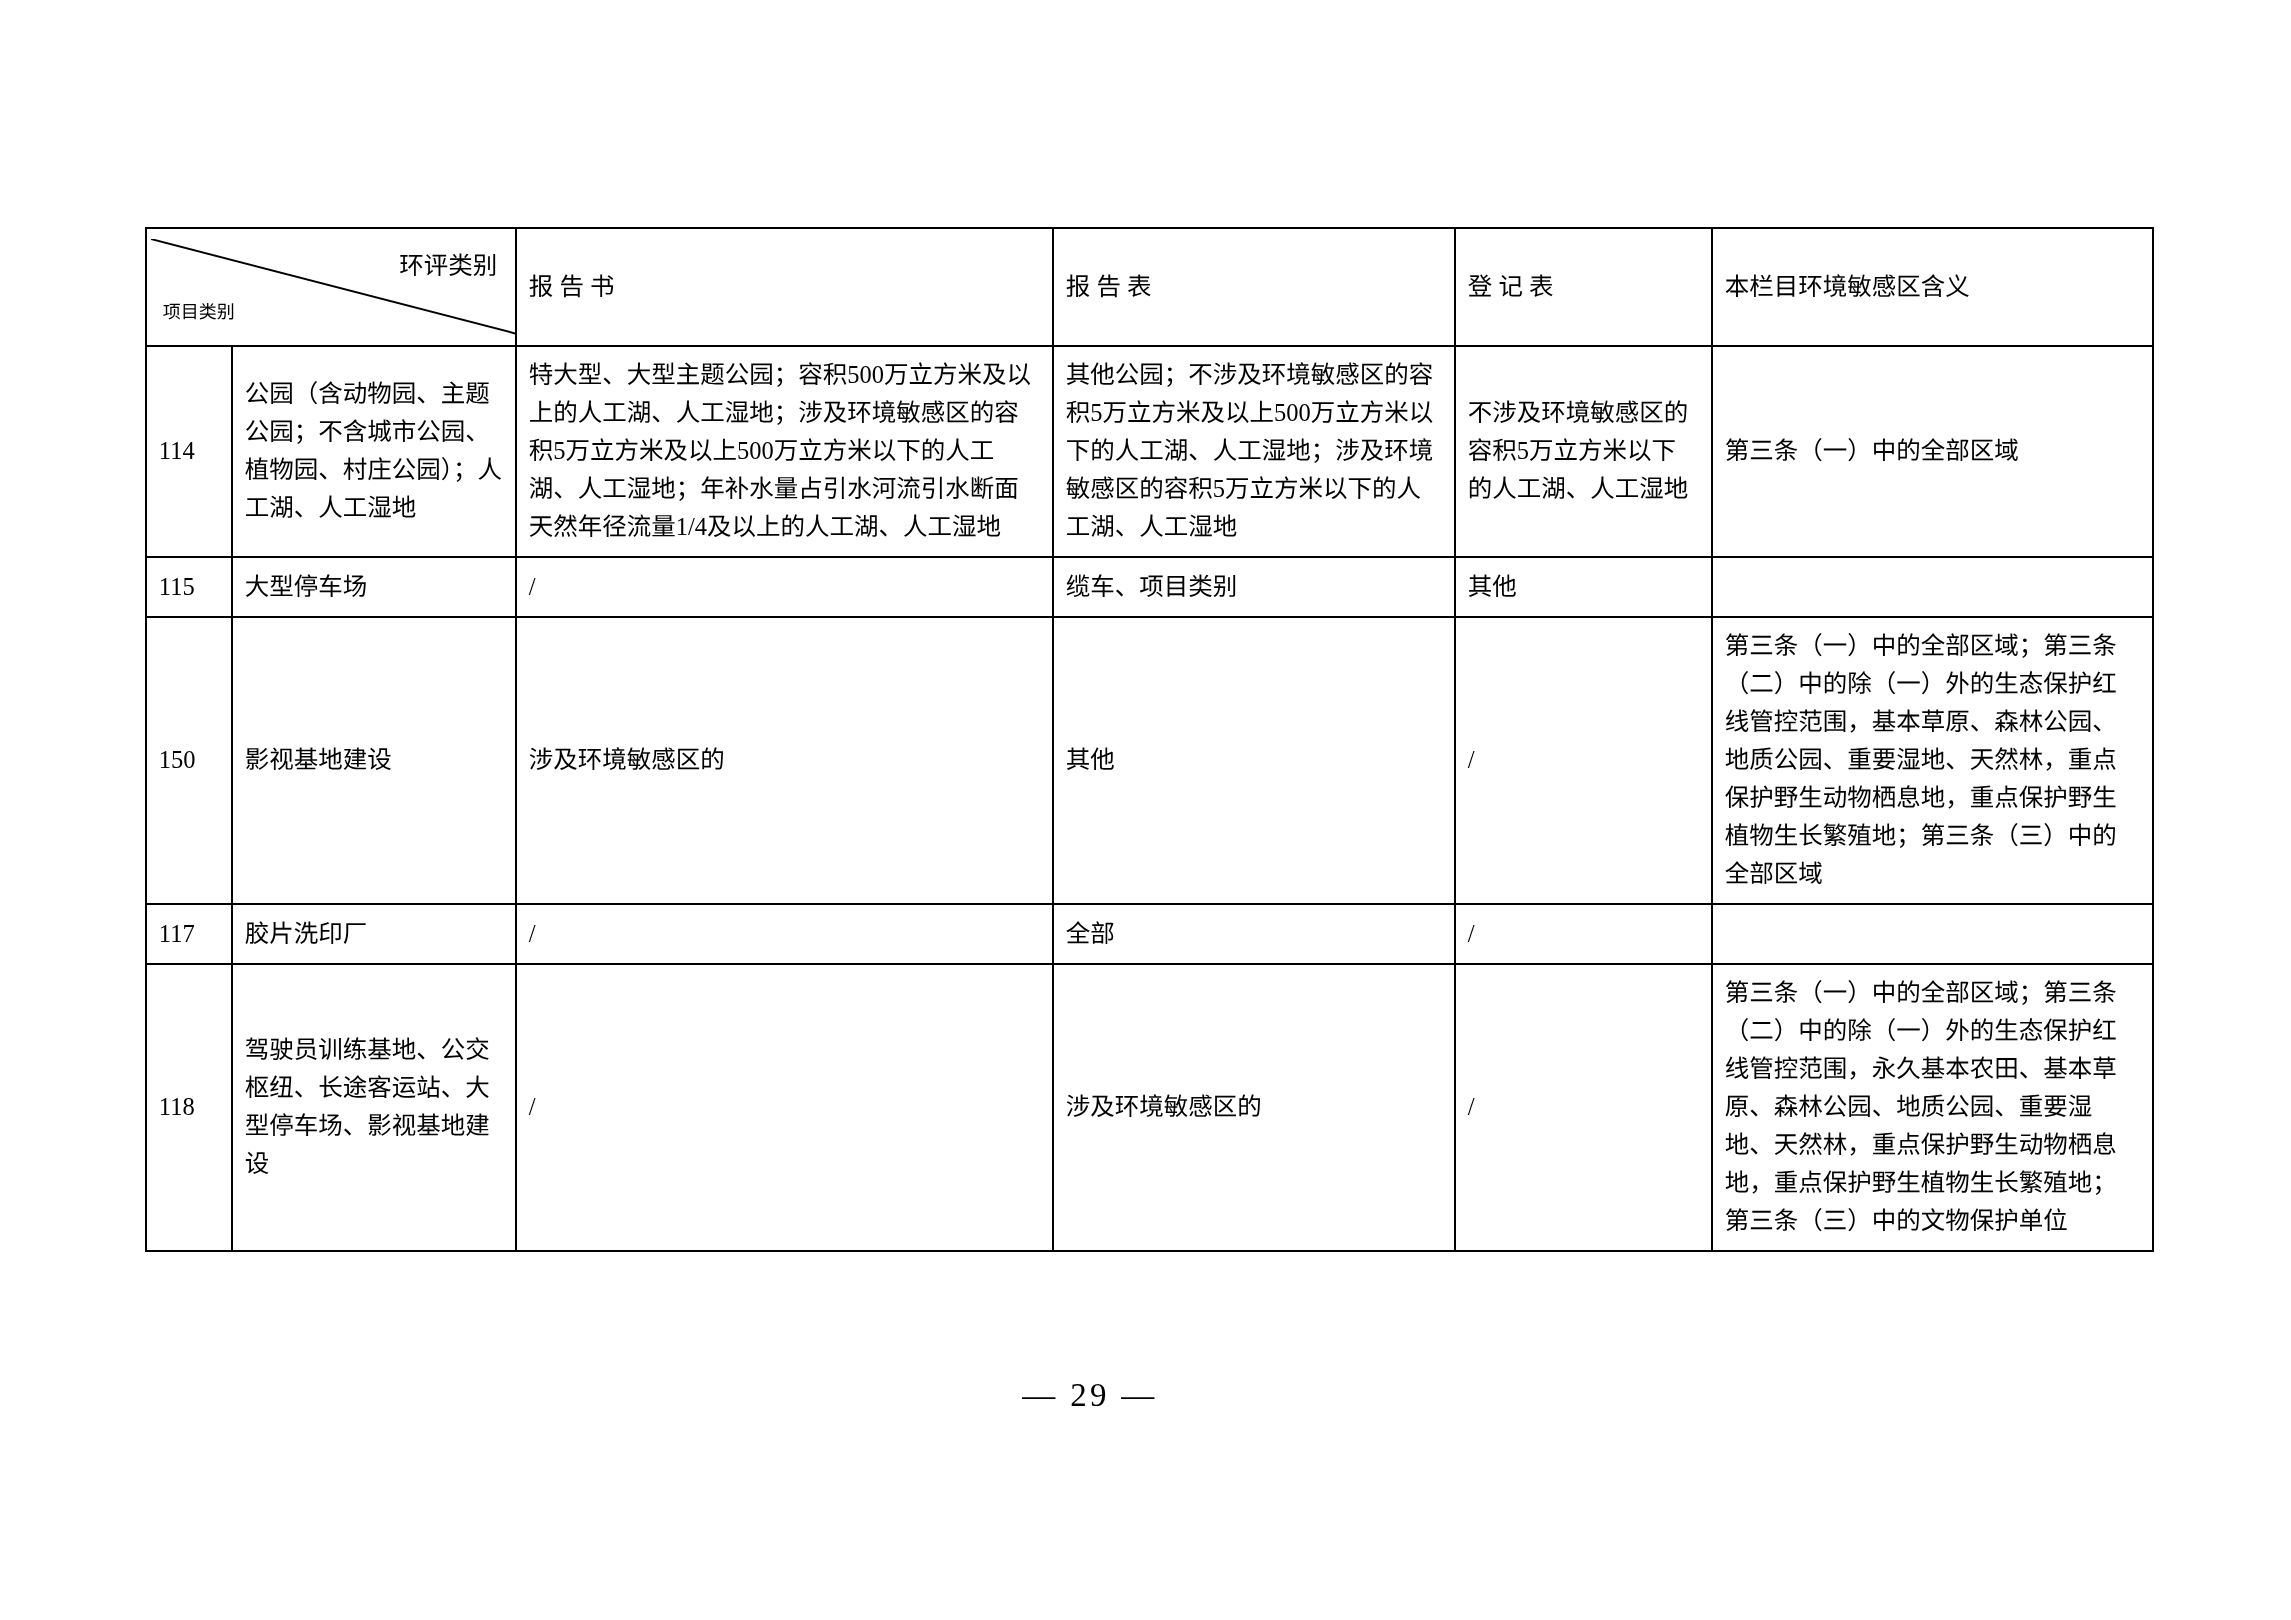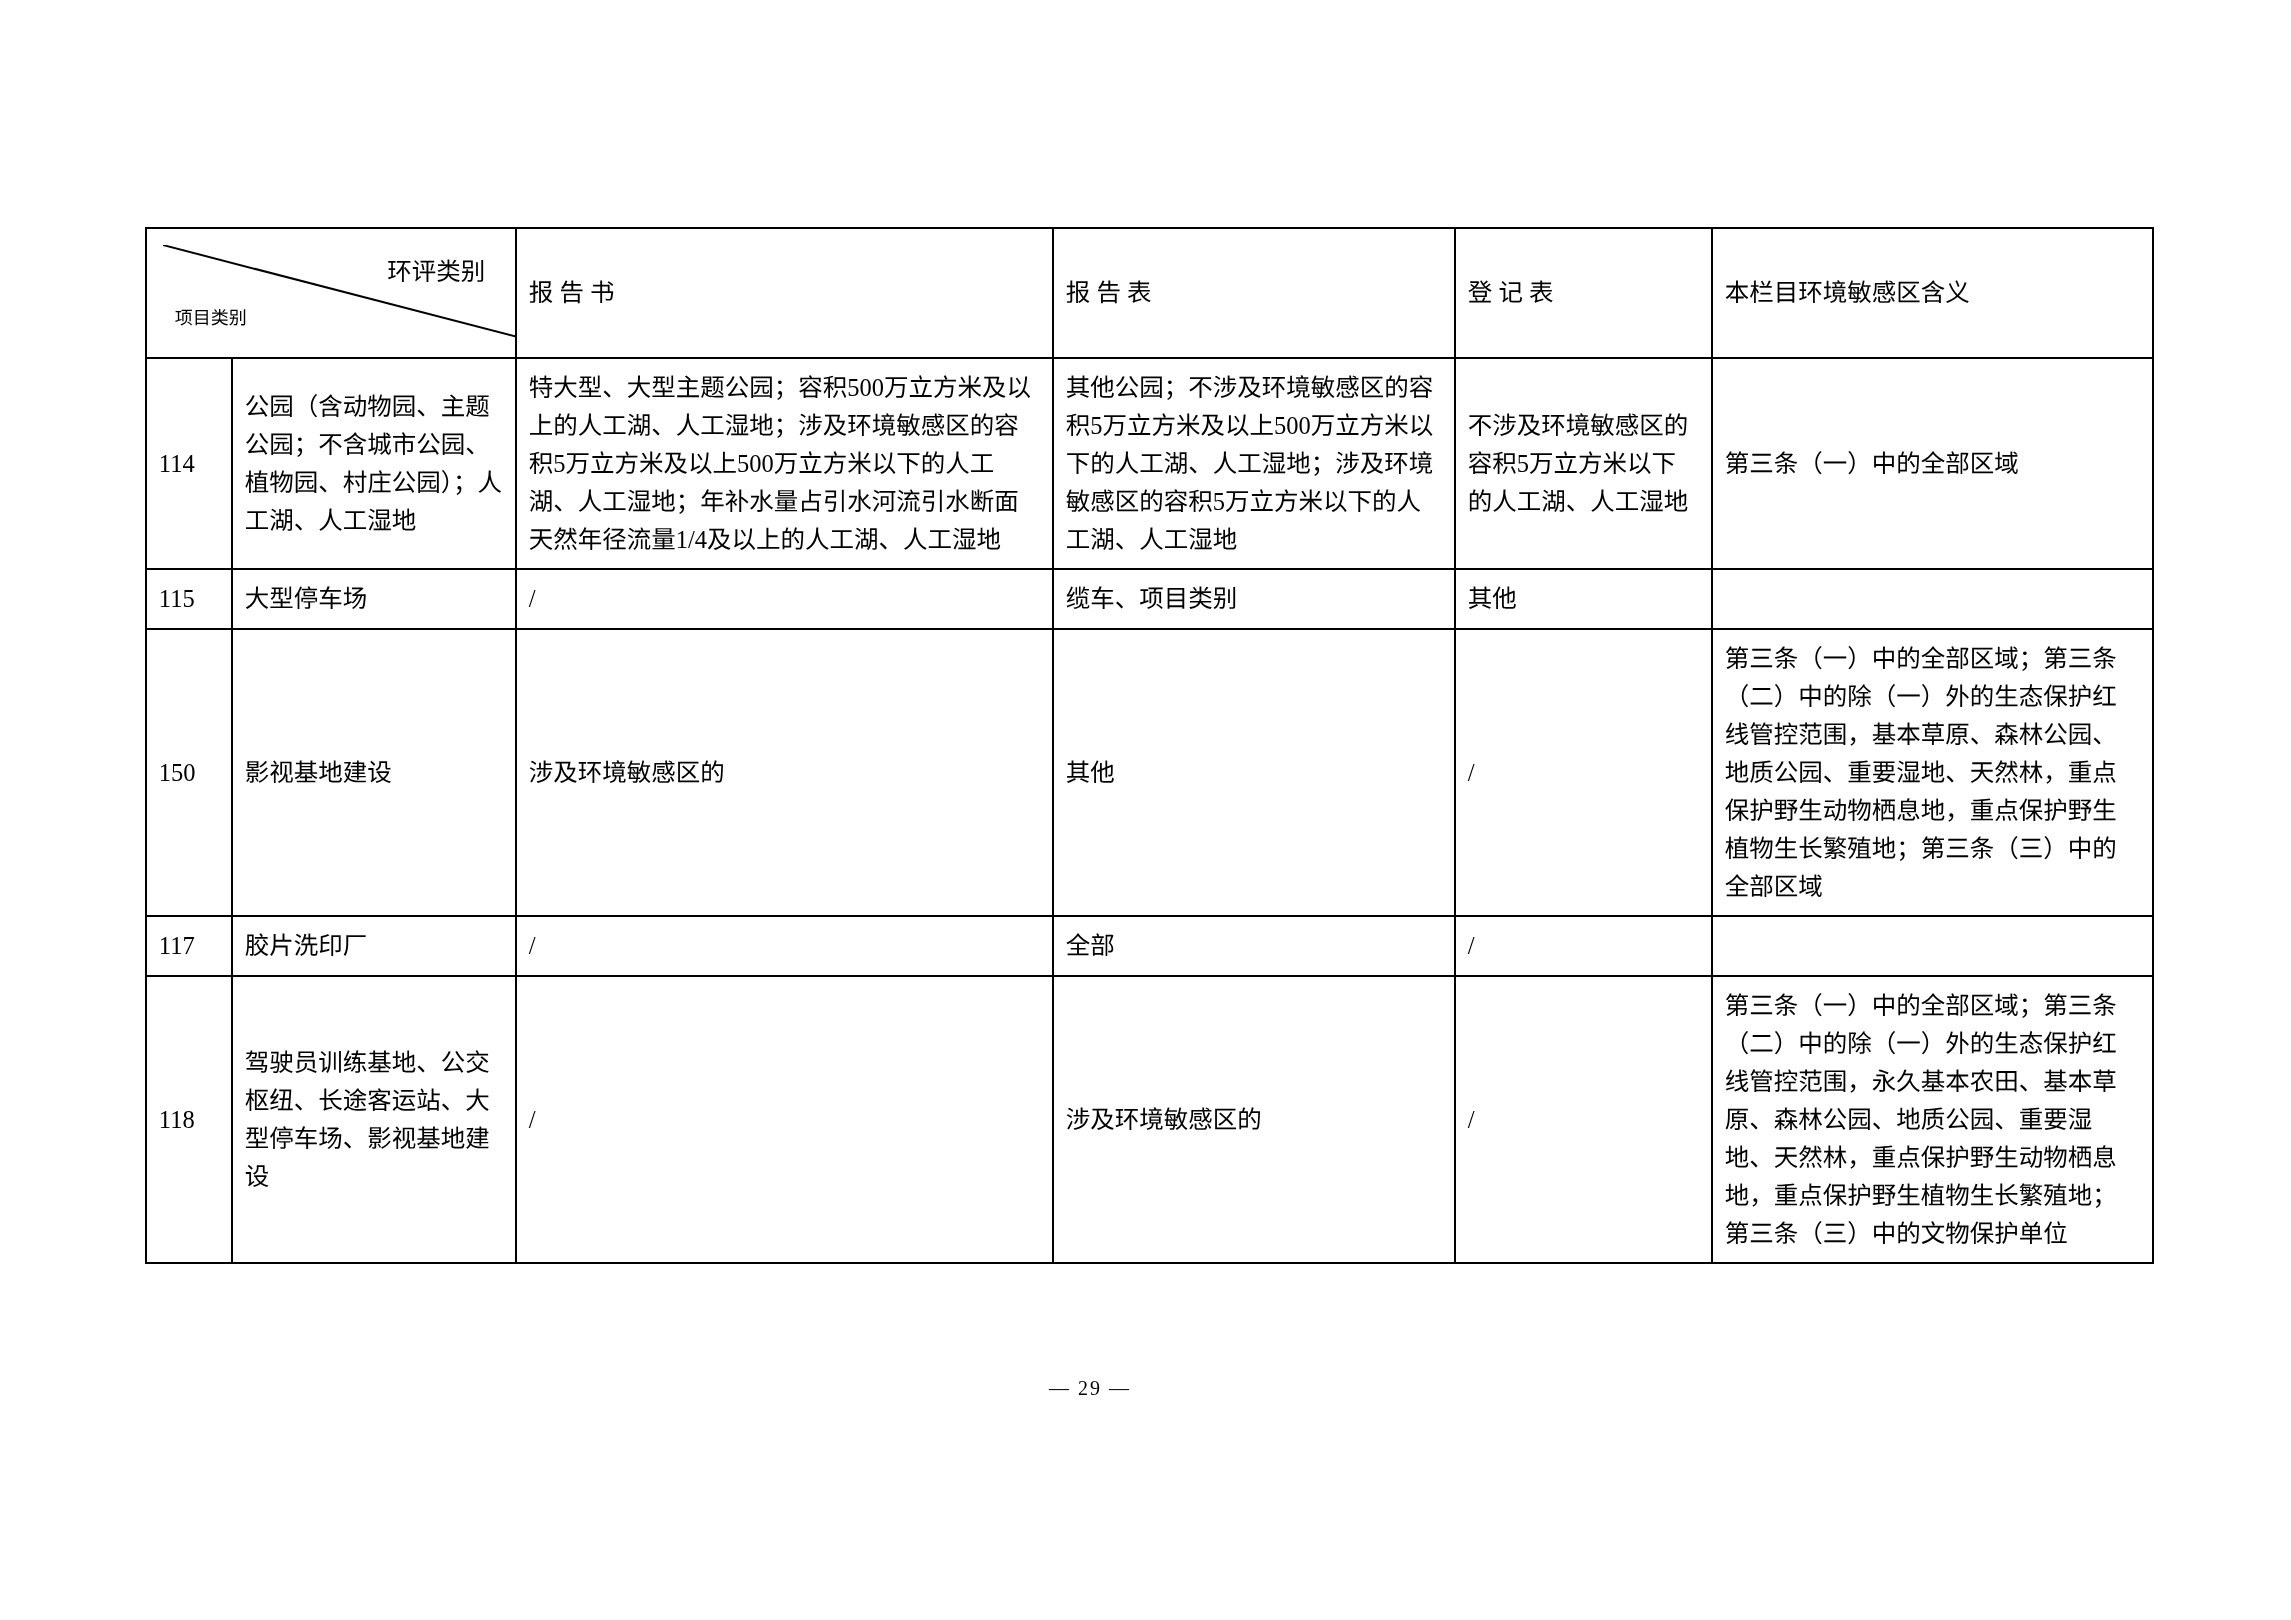--- a/index.html
+++ b/index.html
@@ -50,21 +50,21 @@
   col.c-mean  { width: 441px; }
 
   
   .hdr td {
     text-align: center;
     height: 96px;
     padding: 5.9px 9.8px;
   }
   .hdr .corner {
     position: relative;
-    padding: 16px;
+    padding: 4px;
     height: 96px;
     overflow: hidden;
   }
   .corner-inner {
     position: relative;
     width: 100%;
     height: 96px;
   }
   .corner-svg {
     position: absolute;
@@ -93,21 +93,21 @@
   .just {
     text-align: justify;
     text-justify: inter-ideograph;
   }
   .pager {
     position: absolute;
     left: 0;
     top: 1377px;
     width: 2180px;
     text-align: center;
-    font-size: 20px;
+    font-size: 33px;
     letter-spacing: 0.1em;
   }
 </style>
 </head>
 <body>
 
 <div class="page">
 
   <div class="table-wrap">
     <table class="main">

